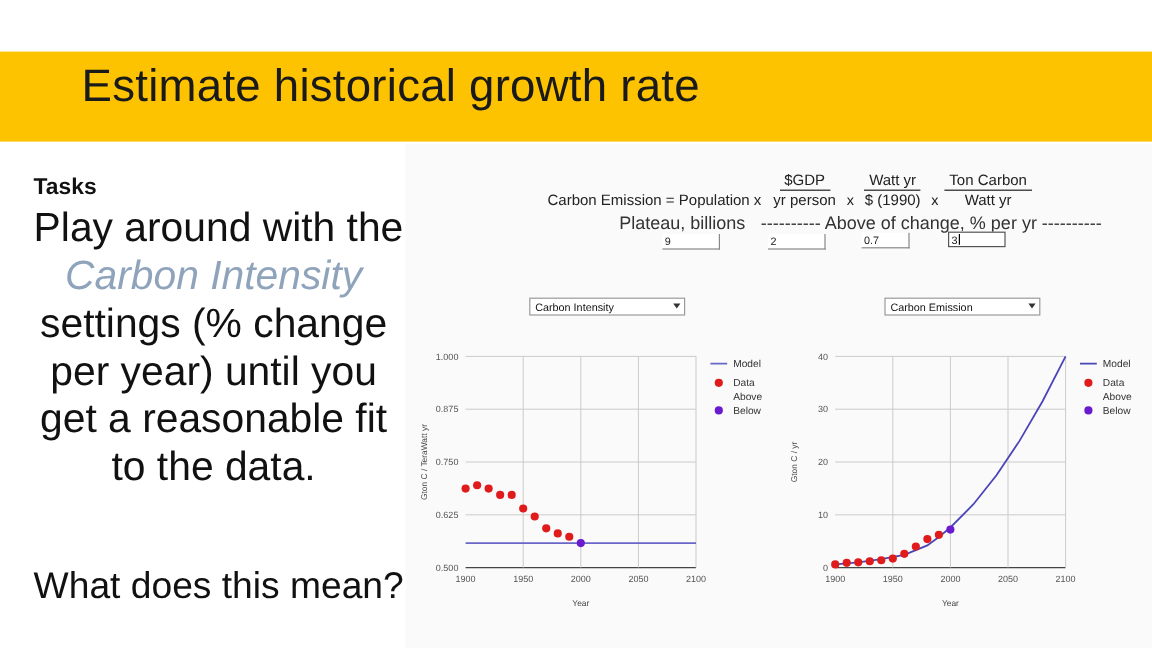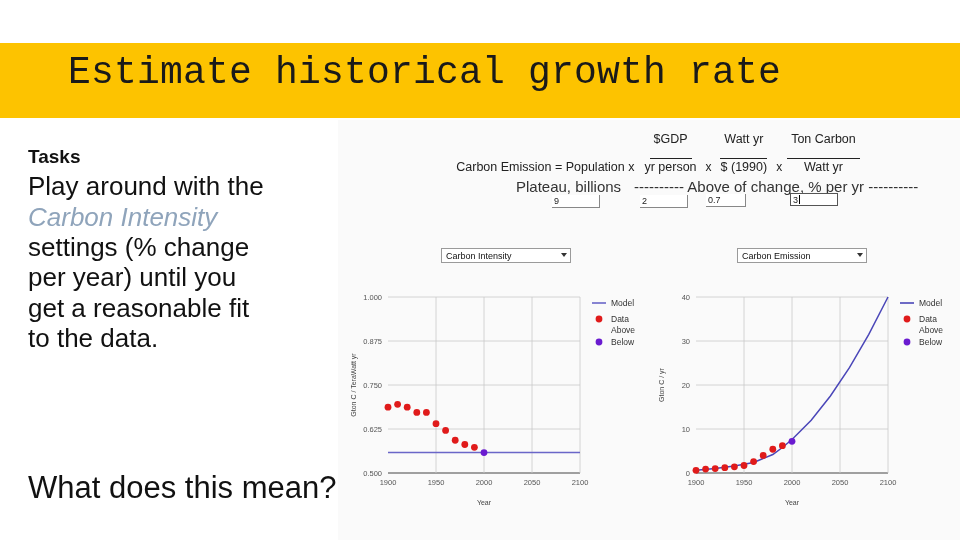--- a/index.html
+++ b/index.html
@@ -11,32 +11,32 @@
   }
   
   #banner{
     position:absolute;left:0;top:43px;width:960px;height:75px;
     background:#fdc300;
   }
   #banner-title{
     position:absolute;left:68px;top:8px;
     font-size:38px;font-weight:400;color:#1a1a1a;
     letter-spacing:.2px;white-space:nowrap;
-    font-family:Liberation Mono, monospace;
+    font-family:Liberation Sans, sans-serif;
   }
   
   #tasks{
     position:absolute;left:28px;top:146px;width:300px;
     color:#111;
   }
   #tasks-heading{
     font-size:19px;font-weight:bold;line-height:1.12;margin:0 0 4px 0;
   }
   .task-line{
-    font-size:26px;line-height:1.17;font-weight:400;white-space:nowrap;
+    font-size:34px;line-height:1.17;font-weight:400;white-space:nowrap;text-align:center;
   }
   .task-line.em{
     font-style:italic;color:#8fa4bb;
   }
   #tasks-question{
     position:absolute;left:28px;top:470px;width:320px;
     font-size:31px;color:#111;white-space:nowrap;
   }
   
   #app-panel{
@@ -46,21 +46,21 @@
   }
   
   #equation{
     position:absolute;left:50px;top:8px;width:540px;height:46px;
     display:flex;align-items:flex-end;justify-content:center;
     font-size:12.5px;color:#222;
   }
   #equation .lhs{white-space:nowrap;margin-right:6px;font-size:12.5px;}
   #equation .times{margin:0 5px;font-size:12px;}
   .frac{display:inline-flex;flex-direction:column;align-items:center;justify-content:center;line-height:1.12;}
-  .frac .num{border-bottom:1px solid #222;padding:0 4px 12px 4px;white-space:nowrap;}
+  .frac .num{border-bottom:1px solid #222;padding:0 4px 1px 4px;white-space:nowrap;}
   .frac .den{padding:1px 4px 0 4px;white-space:nowrap;}
   
   #params{position:absolute;left:0;top:58px;width:622px;height:44px;}
   .param-label{
     position:absolute;font-size:15px;color:#333;white-space:nowrap;
   }
   .param-input{
     position:absolute;height:13px;font-size:9px;color:#222;
     background:#ffffff;box-sizing:border-box;
     padding:0 2px;line-height:13px;
@@ -125,21 +125,21 @@
       <span class="den">Watt yr</span>
     </span>
   </div>
 
   <div id="params">
     <div class="param-label" style="left:178px;top:0;">Plateau, billions</div>
     <div class="param-label" style="left:296px;top:0;">---------- Above of change, % per yr ----------</div>
 
     <div class="param-input u-input" style="left:214px;top:17px;width:48px;">9</div>
     <div class="param-input u-input" style="left:302px;top:17px;width:48px;">2</div>
-    <div class="param-input u-input" style="left:368px;top:16px;width:40px;">0.7</div>
+    <div class="param-input u-input" style="left:380px;top:16px;width:40px;">0.7</div>
     <div class="param-input b-input" style="left:452px;top:15px;width:48px;"><span>3</span><span class="caret"></span></div>
   </div>
 
   <div class="dropdown" style="left:103px;top:128px;width:130px;">
     <span>Carbon Intensity</span>
     <span class="arrow"></span>
   </div>
   <div class="dropdown" style="left:399px;top:128px;width:130px;">
     <span>Carbon Emission</span>
     <span class="arrow"></span>

